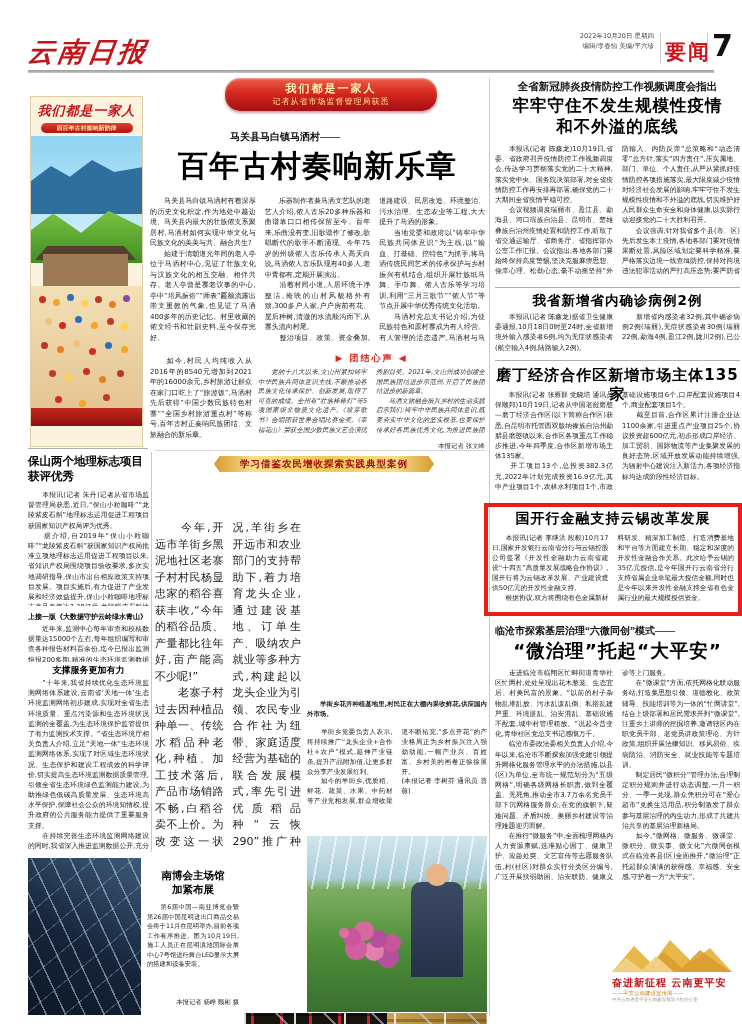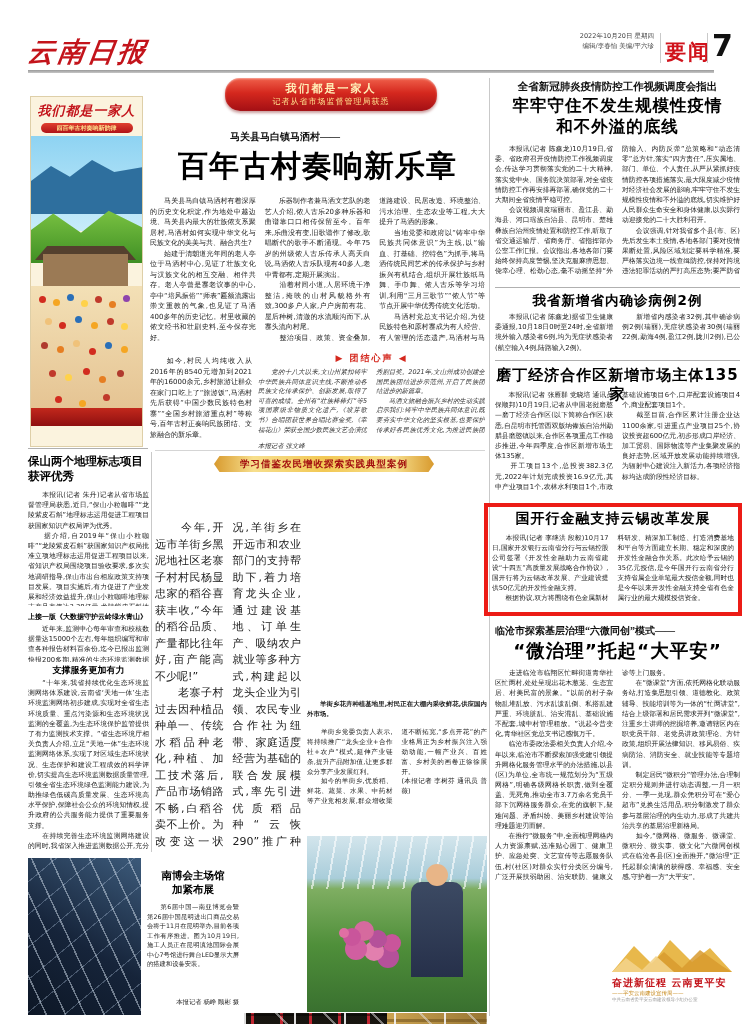--- a/index.html
+++ b/index.html
@@ -129,21 +129,21 @@
 　　乐器制作者兼马洒文艺队的老艺人介绍,侬人古乐20多种乐器和曲谱靠口口相传保留至今。百年来,乐曲没有变,旧歌谱作了修改,歌唱断代的歌手不断涌现。今年75岁的州级侬人古乐传承人高天白说,马洒侬人古乐队现有40多人,老中青都有,定期开展演出。
 　　沿着村间小道,人居环境干净整洁,掩映的山村风貌格外有致,300多户人家,户户房前有花、屋后种树,清澈的水流顺沟而下,从寨头流向村尾。
 　　整治项目、政策、资金叠加,道路建设、民居改造、环境整治、污水治理、生态农业等工程,大大提升了马洒的形象。
 　　当地党委和政府以“铸牢中华民族共同体意识”为主线,以“输血、打基础、挖特色”为抓手,将马洒传统民间艺术的传承保护与乡村振兴有机结合,组织开展壮族纸马舞、手巾舞、侬人古乐等学习培训,利用“三月三歌节”“侬人节”等节点开展中华优秀传统文化活动。
 　　马洒村党总支书记介绍,为使民族特色和原村寨成为有人经营、有人管理的活态遗产,马洒村与马白镇其他9个村委会及社区共同组建了经济合作体——马关县白鹭乡村旅游开发有限公司,共同投资150万元,建设乡村旅游基础设施,带动群众增收。</div>
   <div class="abs body-text" style="left:150px;top:356px;width:102px;height:96px;">　　如今,村民人均纯收入从2016年的8540元增加到2021年的16000余元,乡村旅游让群众在家门口吃上了“旅游饭”,马洒村先后获得“中国少数民族特色村寨”“全国乡村旅游重点村”等称号,百年古村正奏响民族团结、文旅融合的新乐章。</div>
   <div class="abs" style="left:258px;top:352px;width:227px;height:102px;">
     <div class="box-label">▶ <span>团结心声</span> ◀</div>
     <div class="body-text cols2 box-text" style="height:74px;margin-top:3px;font-size:6.4px;">　　党的十八大以来,文山州紧扣铸牢中华民族共同体意识主线,不断推动各民族文化传承保护、创新发展,取得了可喜的成绩。全州有“壮族棒棒灯”等5项国家级非物质文化遗产,《坡芽歌书》合唱团获世界合唱比赛金奖,《幸福花山》荣获全国少数民族文艺会演优秀剧目奖。2021年,文山州成功创建全国民族团结进步示范州,开启了民族团结进步的新篇章。
 　　马洒文旅融合振兴乡村的生动实践启示我们:铸牢中华民族共同体意识,既要夯实中华文化的坚实根基,也要保护传承好各民族优秀文化,为推进民族团结进步事业、振兴乡村提供强大精神动力。</div>
-    <div style="font-size:6.4px;color:#333;font-style:italic;">本报记者 张文峰</div>
+    <div style="text-align:right;font-size:6.4px;color:#333;">本报记者 张文峰</div>
   </div>
 
   <div class="abs kicker serif" style="left:495px;top:80px;width:245px;font-size:10.5px;text-align:center;">全省新冠肺炎疫情防控工作视频调度会指出</div>
   <div class="abs headline" style="left:495px;top:95px;width:245px;font-size:16.5px;line-height:1.3;white-space:pre-line;">牢牢守住不发生规模性疫情
 和不外溢的底线</div>
   <div class="abs body-text cols2" style="left:495px;top:144px;width:245px;height:138px;font-size:6.8px;">　　本报讯(记者 陈鑫龙)10月19日,省委、省政府召开疫情防控工作视频调度会,传达学习贯彻落实党的二十大精神,落实党中央、国务院决策部署,对全省疫情防控工作再安排再部署,确保党的二十大期间全省疫情平稳可控。
 　　会议视频调度瑞丽市、盈江县、勐海县、河口瑶族自治县、昆明市、楚雄彝族自治州疫情处置和防控工作,听取了省交通运输厅、省商务厅、省指挥部办公室工作汇报。会议指出,各地各部门要始终保持高度警惕,坚决克服麻痹思想、侥幸心理、松劲心态,毫不动摇坚持“外防输入、内防反弹”总策略和“动态清零”总方针,落实“四方责任”,压实属地、部门、单位、个人责任,从严从紧抓好疫情防控各项措施落实,最大限度减少疫情对经济社会发展的影响,牢牢守住不发生规模性疫情和不外溢的底线,切实维护好人民群众生命安全和身体健康,以实际行动迎接党的二十大胜利召开。
 　　会议强调,针对我省多个县(市、区)先后发生本土疫情,各地各部门要对疫情果断处置,风险区域划定要科学精准,要严格落实边境一线查缉防控,保持对跨境违法犯罪活动的严打高压态势;要严防省外输入,严格落实公路入滇卡点查验管控,扎实做好交通枢纽防控,强化重点场所重点人群疫情防控,强化督查问责和追责问效,共同筑牢防控屏障。
 　　副省长、省委省政府驻瑞丽工作组组长、省疫情防控指挥部指挥长王显刚主持会议并讲话,副省长、省政府联系疫情工作领导小组组长及相关部门负责同志出席会议。</div>
   <div class="abs rule-h" style="left:495px;top:287px;width:245px;height:1px;"></div>

